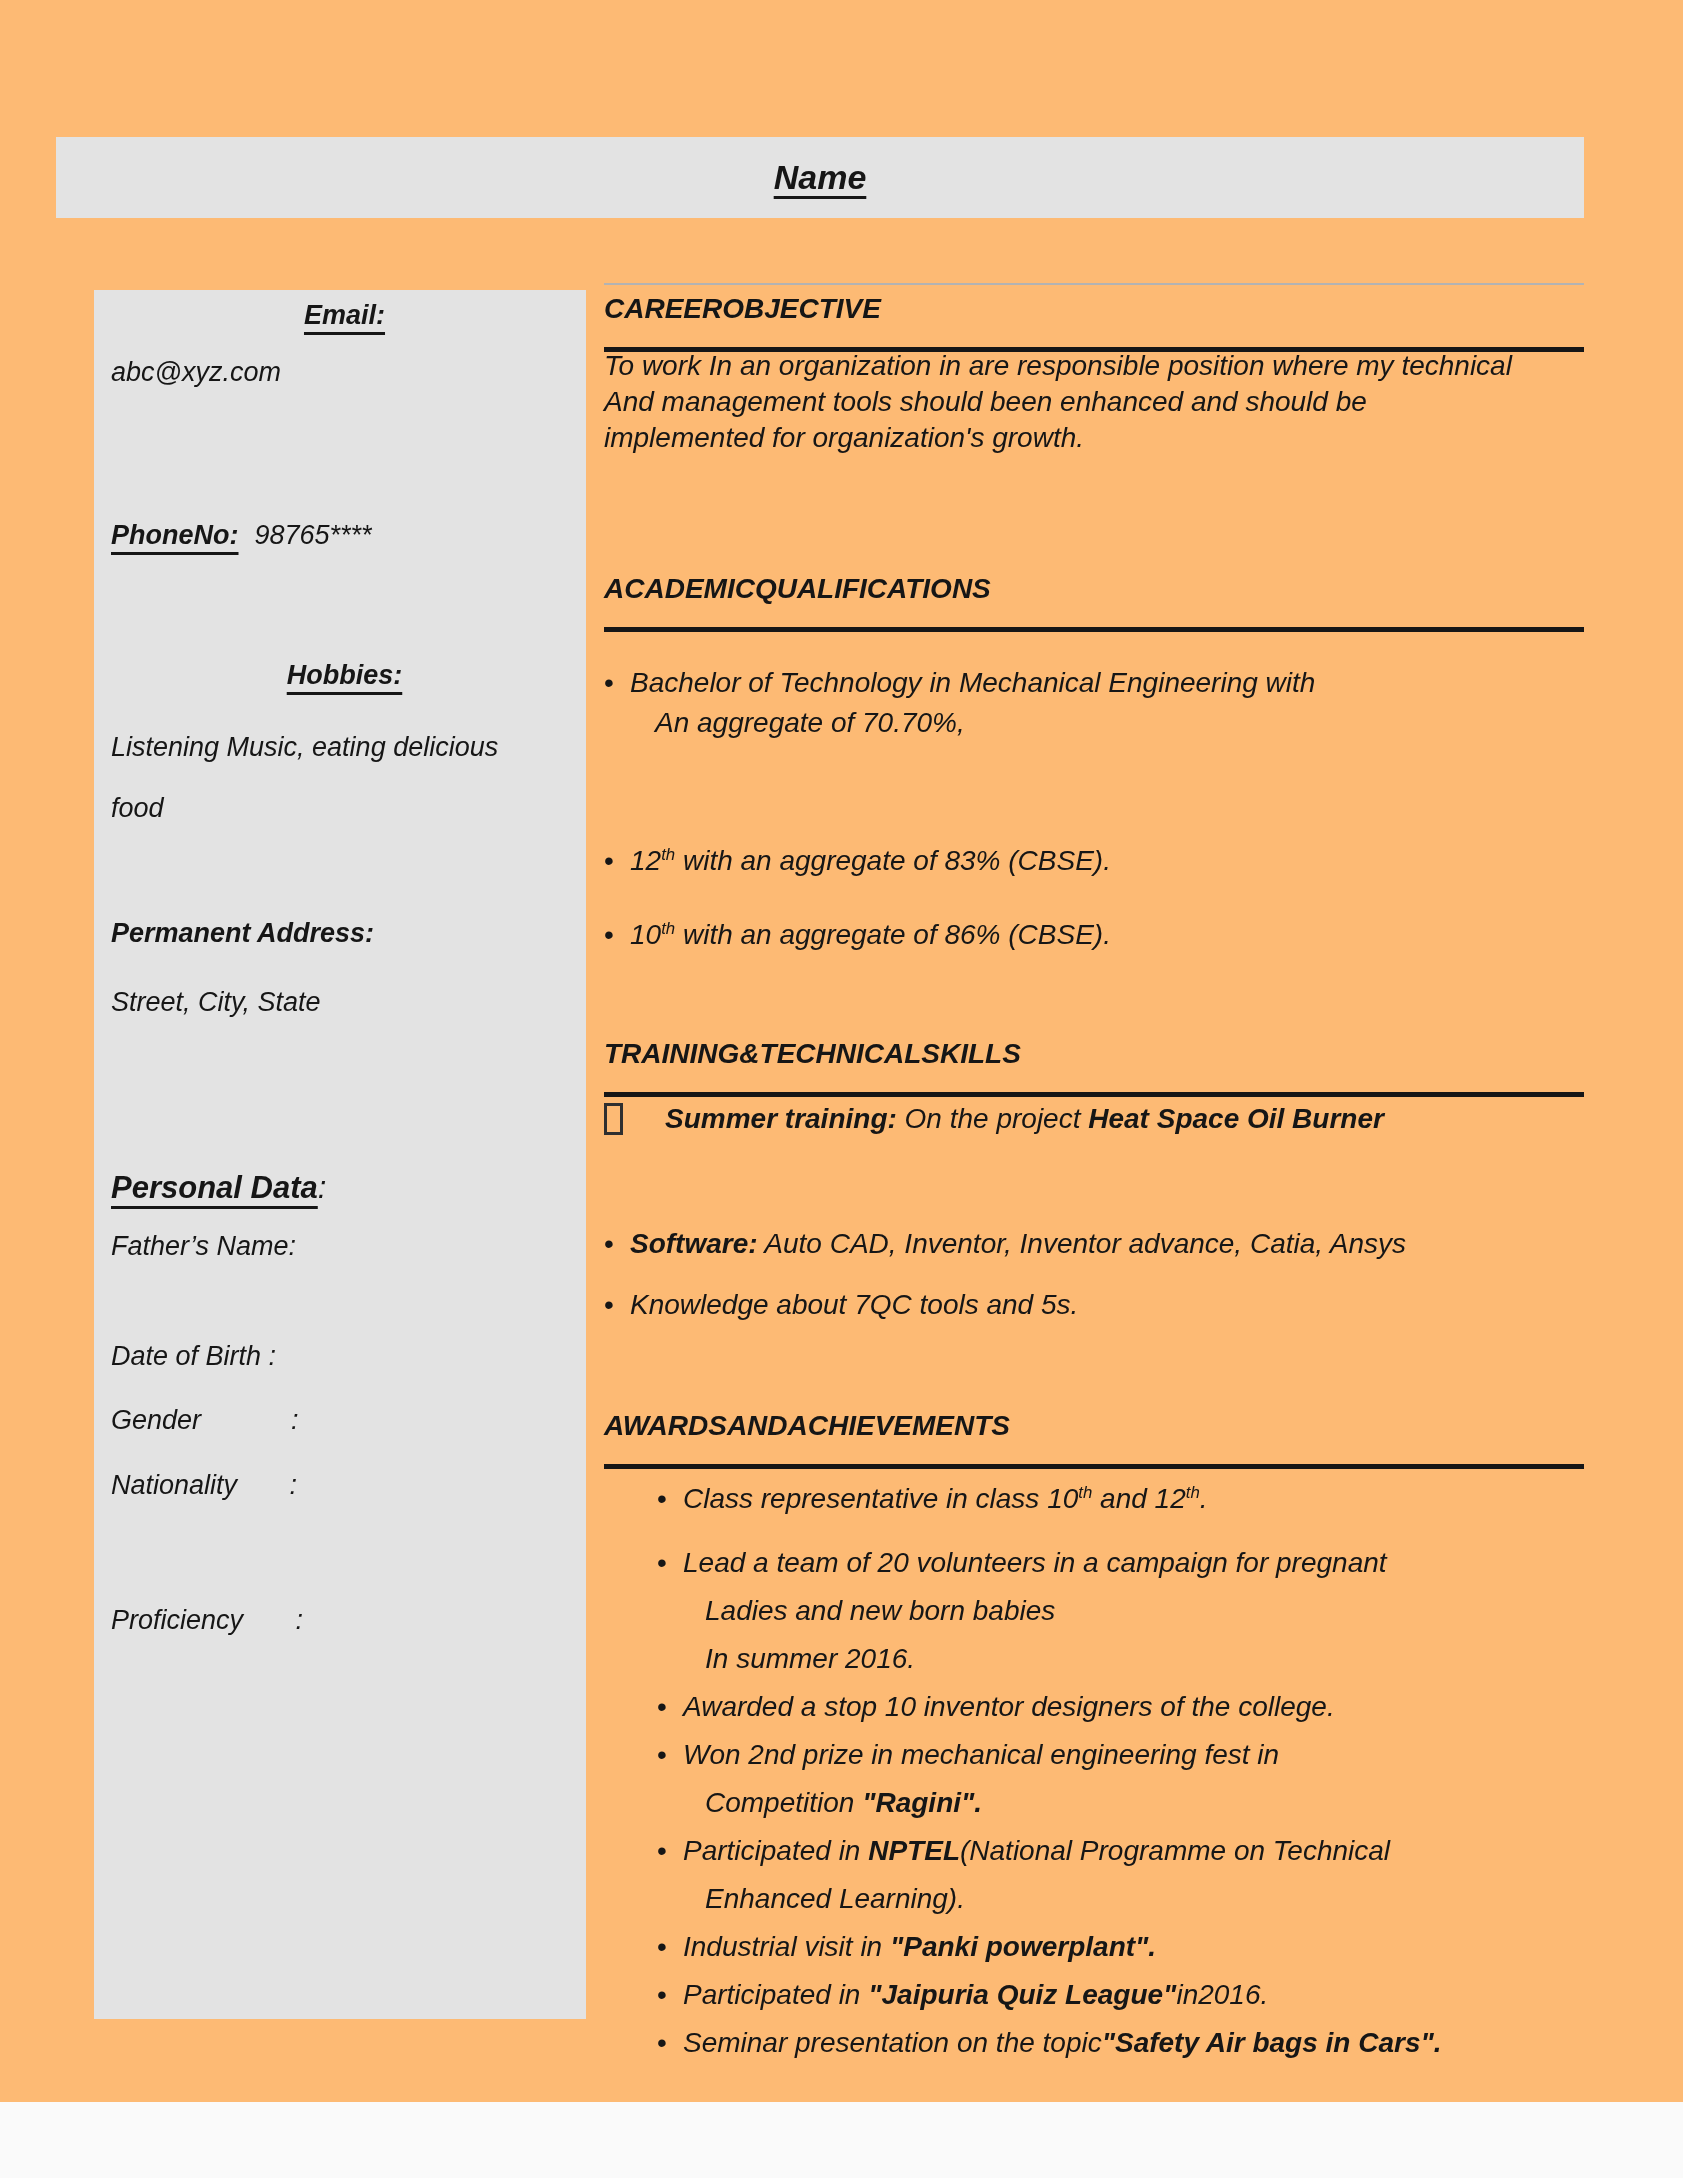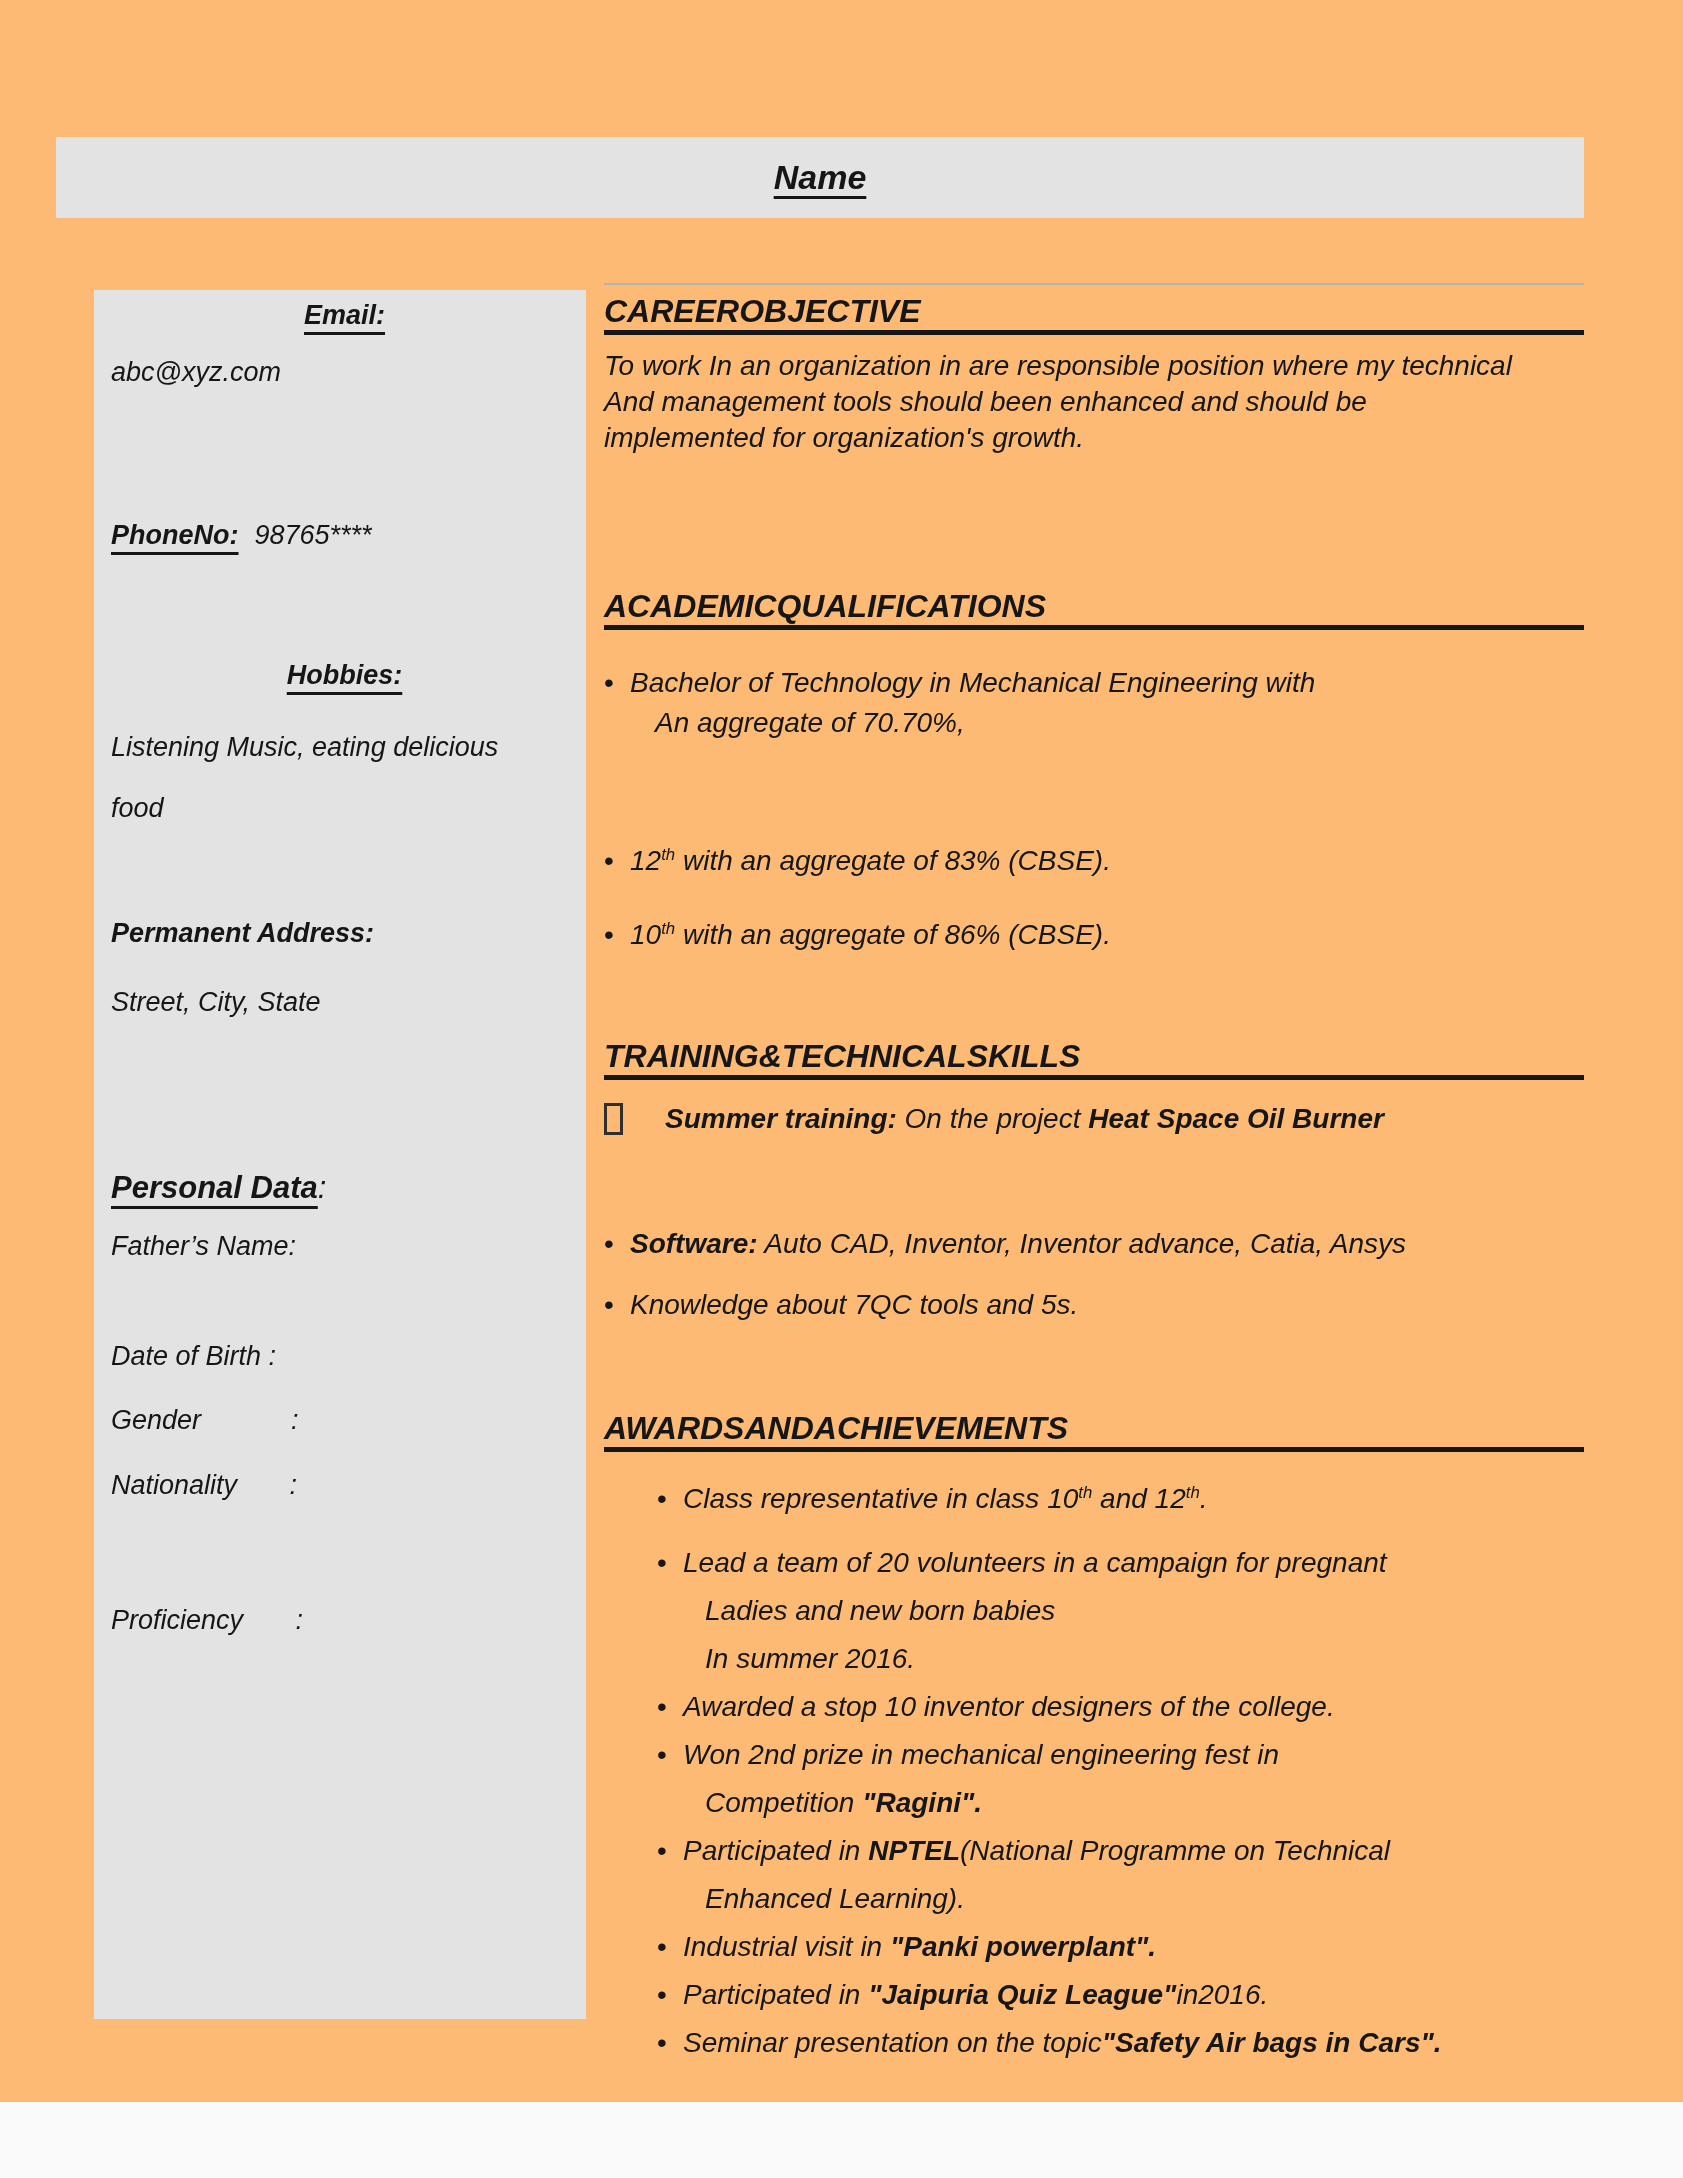--- a/index.html
+++ b/index.html
@@ -14,21 +14,21 @@
   .sb{position:absolute;left:94px;top:290px;width:492px;height:1729px;background:#e3e3e3;font-size:27px;}
   .sb>div{position:absolute;left:17px;right:8px;line-height:34px;}
   .lbl{font-weight:bold;}
   .u{text-decoration:underline;text-decoration-thickness:3px;text-underline-offset:8px;text-align:center;}
   .pre{white-space:pre;}
   .pd-label{font-size:31px;}
   .phone-val{margin-left:16px;}
   
   .rc{position:absolute;left:604px;top:0;width:980px;font-size:28px;}
   .sec{position:absolute;left:0;width:980px;}
-  .sec-h{font-weight:bold;font-size:32px;border-bottom:5px solid #161616;padding-bottom:0;}
+  .sec-h{font-weight:bold;font-size:28px;border-bottom:5px solid #161616;padding-bottom:22px;}
   .sec-h.first{border-top:2px solid #b3b3b3;padding-top:8px;}
   .para{line-height:36px;}
   .bl{display:flex;align-items:baseline;}
   .mk{display:inline-block;width:26px;flex:0 0 26px;font-style:normal;}
   .cont{padding-left:51px;}
   .aw{padding-left:53px;}
   .aw .cont{padding-left:48px;}
   .aw-line{line-height:48px;display:flex;align-items:baseline;}
   .aw-gap{margin-top:16px;}
   .box-glyph{display:inline-block;width:13px;height:26px;border:3px solid #2f2f2f;
@@ -67,21 +67,21 @@
 
     <div class="sec" style="top:283px">
       <div class="sec-h first">CAREEROBJECTIVE</div>
     </div>
     <div class="sec para" style="top:348px">
       <div>To work In an organization in are responsible position where my technical</div>
       <div>And management tools should been enhanced and should be</div>
       <div>implemented for organization's growth.</div>
     </div>
 
-    <div class="sec" style="top:588px">
+    <div class="sec" style="top:573px">
       <div class="sec-h">ACADEMICQUALIFICATIONS</div>
     </div>
     <div class="sec" style="top:663px">
       <div class="bl" style="line-height:40px">
           <span class="mk">•</span>
           <span><span>Bachelor of Technology in Mechanical Engineering with</span></span>
         </div>
       <div class="cont" style="line-height:40px"><span>An aggregate of 70.70%,</span></div>
     </div>
     <div class="sec bl" style="top:845px">

